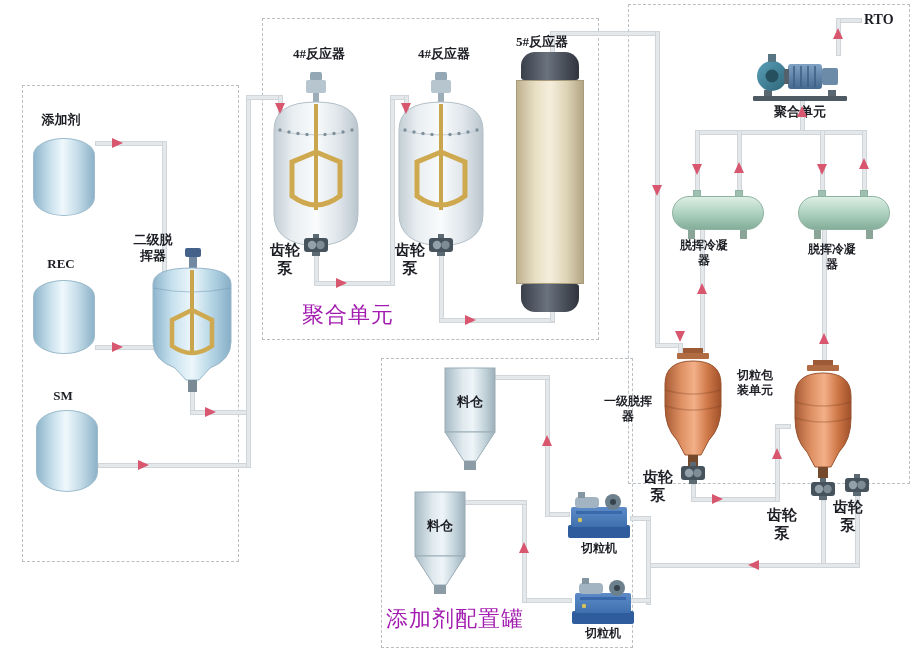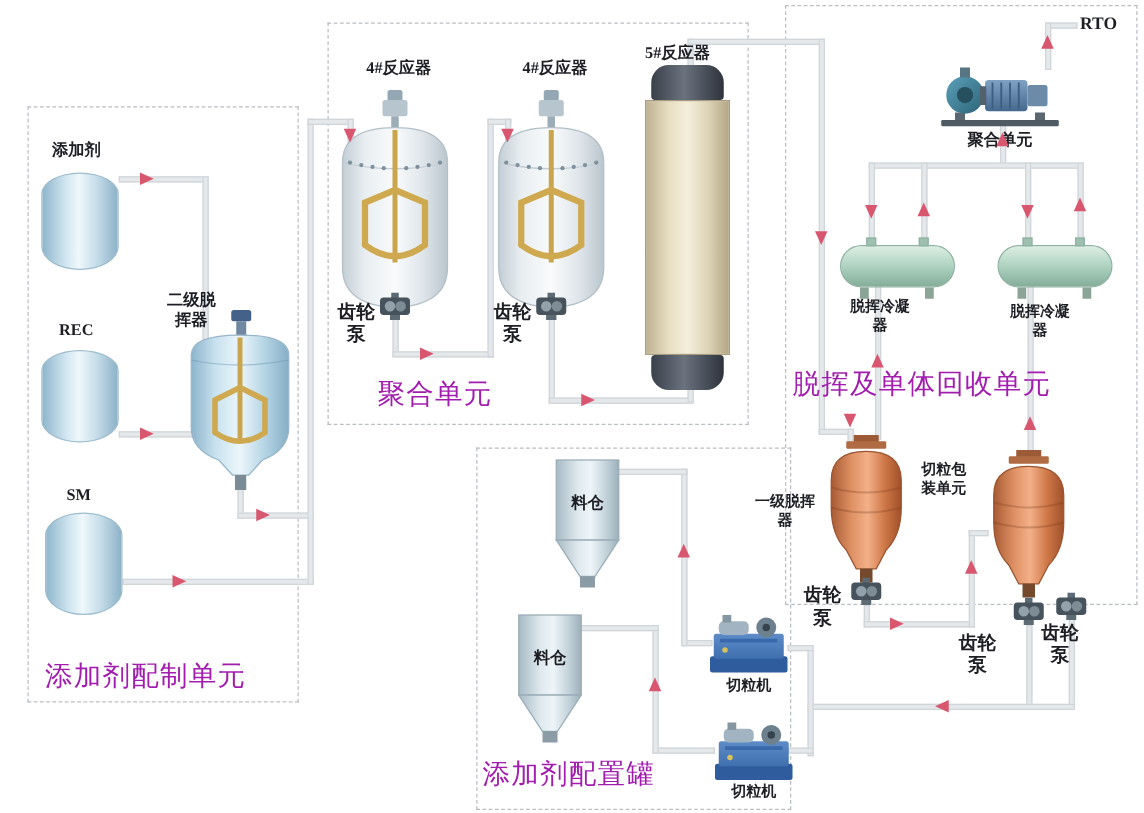--- a/index.html
+++ b/index.html
@@ -157,21 +157,20 @@
   <svg class="equip" viewBox="0 0 85 148" style="left:150px;top:248px;width:85px;height:148px">
     <rect x="35" y="0" width="16" height="9" rx="2" fill="#44618a"></rect>
     <rect x="39" y="9" width="8" height="12" fill="#7188a3"></rect>
     <path d="M3,36 Q3,20 42,20 Q81,20 81,36 L81,94 Q81,112 60,120 L49,132 L36,132 L25,120 Q3,112 3,94 Z" fill="url(#grad-config)" stroke="#98b6c9" stroke-width="1"></path>
     <path d="M3,40 Q42,48 81,40" fill="none" stroke="rgba(110,150,175,.5)"></path>
     <rect x="40" y="22" width="4" height="84" fill="#c9a54e"></rect>
     <path d="M42,62 L22,72 L22,98 M42,62 L62,72 L62,98 M22,98 Q42,112 62,98" fill="none" stroke="#cfa94f" stroke-width="4.5" stroke-linecap="round"></path>
     <rect x="38" y="132" width="9" height="12" fill="#7b8b96"></rect>
   </svg>
 
-  <div class="unit-title" style="left:36px;top:526px">添加剂配制单元</div>
 
   <div class="eq-label" style="left:280px;top:46px;width:78px">4#反应器</div>
   <svg class="equip" viewBox="0 0 92 192" style="left:270px;top:68px;width:92px;height:192px">
     <rect x="40" y="4" width="12" height="9" rx="2" fill="#93a7b4"></rect>
     <rect x="36" y="12" width="20" height="13" rx="2" fill="#b7c5ce"></rect>
     <rect x="43" y="25" width="6" height="11" fill="#9cadb7"></rect>
     <path d="M4,62 Q4,34 46,34 Q88,34 88,62 L88,146 Q88,176 46,178 Q4,176 4,146 Z" fill="url(#grad-reactor)" stroke="#b3bfc7" stroke-width="1"></path>
     <path d="M4,62 Q46,72 88,62" fill="none" stroke="#c2ccd2" stroke-width="1"></path>
     <g fill="#7e909b">
       <circle cx="10" cy="62" r="1.7"></circle>
@@ -269,21 +268,20 @@
 
   <div class="condenser" style="left:798px;top:196px">
     <div class="cond-nozzle" style="left:20px"></div>
     <div class="cond-nozzle" style="left:62px"></div>
     <div class="cond-body"></div>
     <div class="cond-leg" style="left:16px"></div>
     <div class="cond-leg" style="left:68px"></div>
   </div>
   <div class="eq-label md" style="left:806px;top:242px;width:52px">脱挥冷凝器</div>
 
-  <div class="unit-title" style="left:634px;top:292px">脱挥及单体回收单元</div>
 
   <div class="eq-label md" style="left:602px;top:394px;width:52px">一级脱挥器</div>
   <svg class="equip" viewBox="0 0 74 126" style="left:656px;top:348px;width:74px;height:126px">
     <rect x="27" y="0" width="20" height="6" fill="#9c5a36"></rect>
     <rect x="21" y="5" width="32" height="6" rx="1" fill="#b06b42"></rect>
     <path d="M9,36 Q9,13 37,13 Q65,13 65,36 L65,58 Q65,80 53,92 L45,107 L29,107 L21,92 Q9,80 9,58 Z" fill="url(#grad-devol)" stroke="#9a5530" stroke-width="1"></path>
     <path d="M9,42 Q37,50 65,42 M9,58 Q37,66 65,58" fill="none" stroke="rgba(122,62,30,.3)" stroke-width="1.5"></path>
     <rect x="32" y="107" width="10" height="11" fill="#74492c"></rect>
   </svg>
   <div class="eq-label sm" style="left:638px;top:468px;width:40px">齿轮泵</div>

